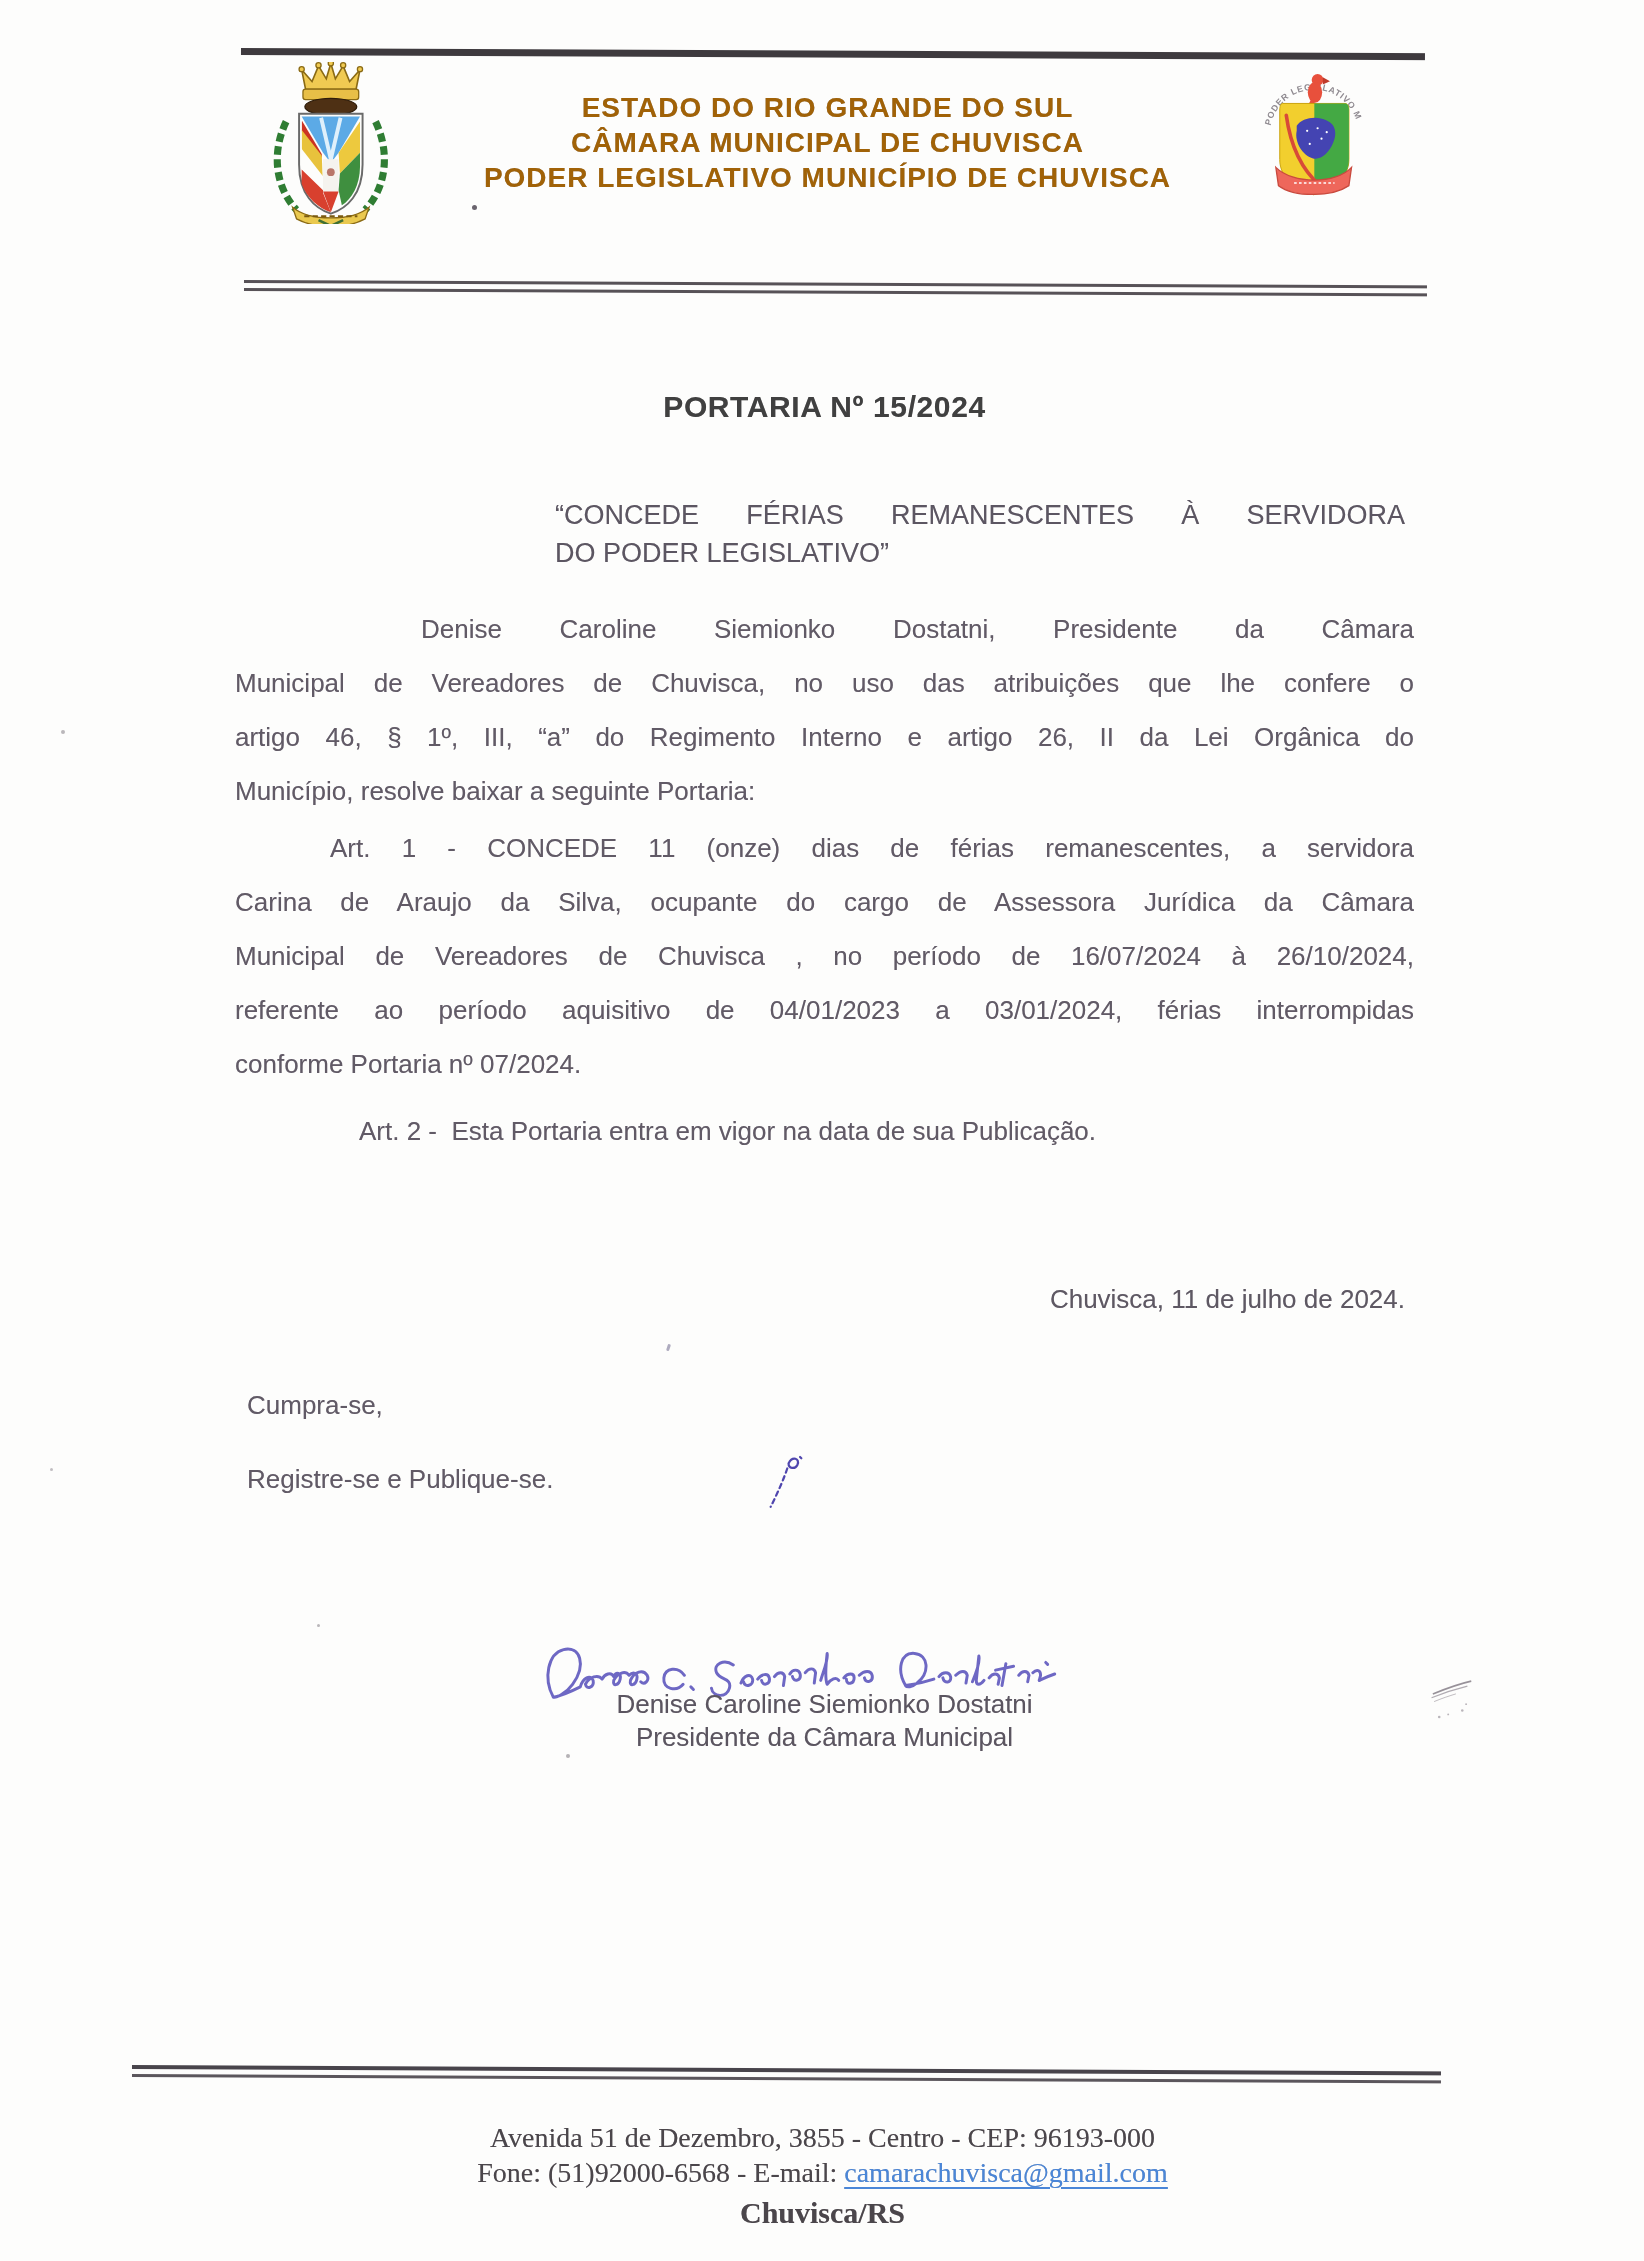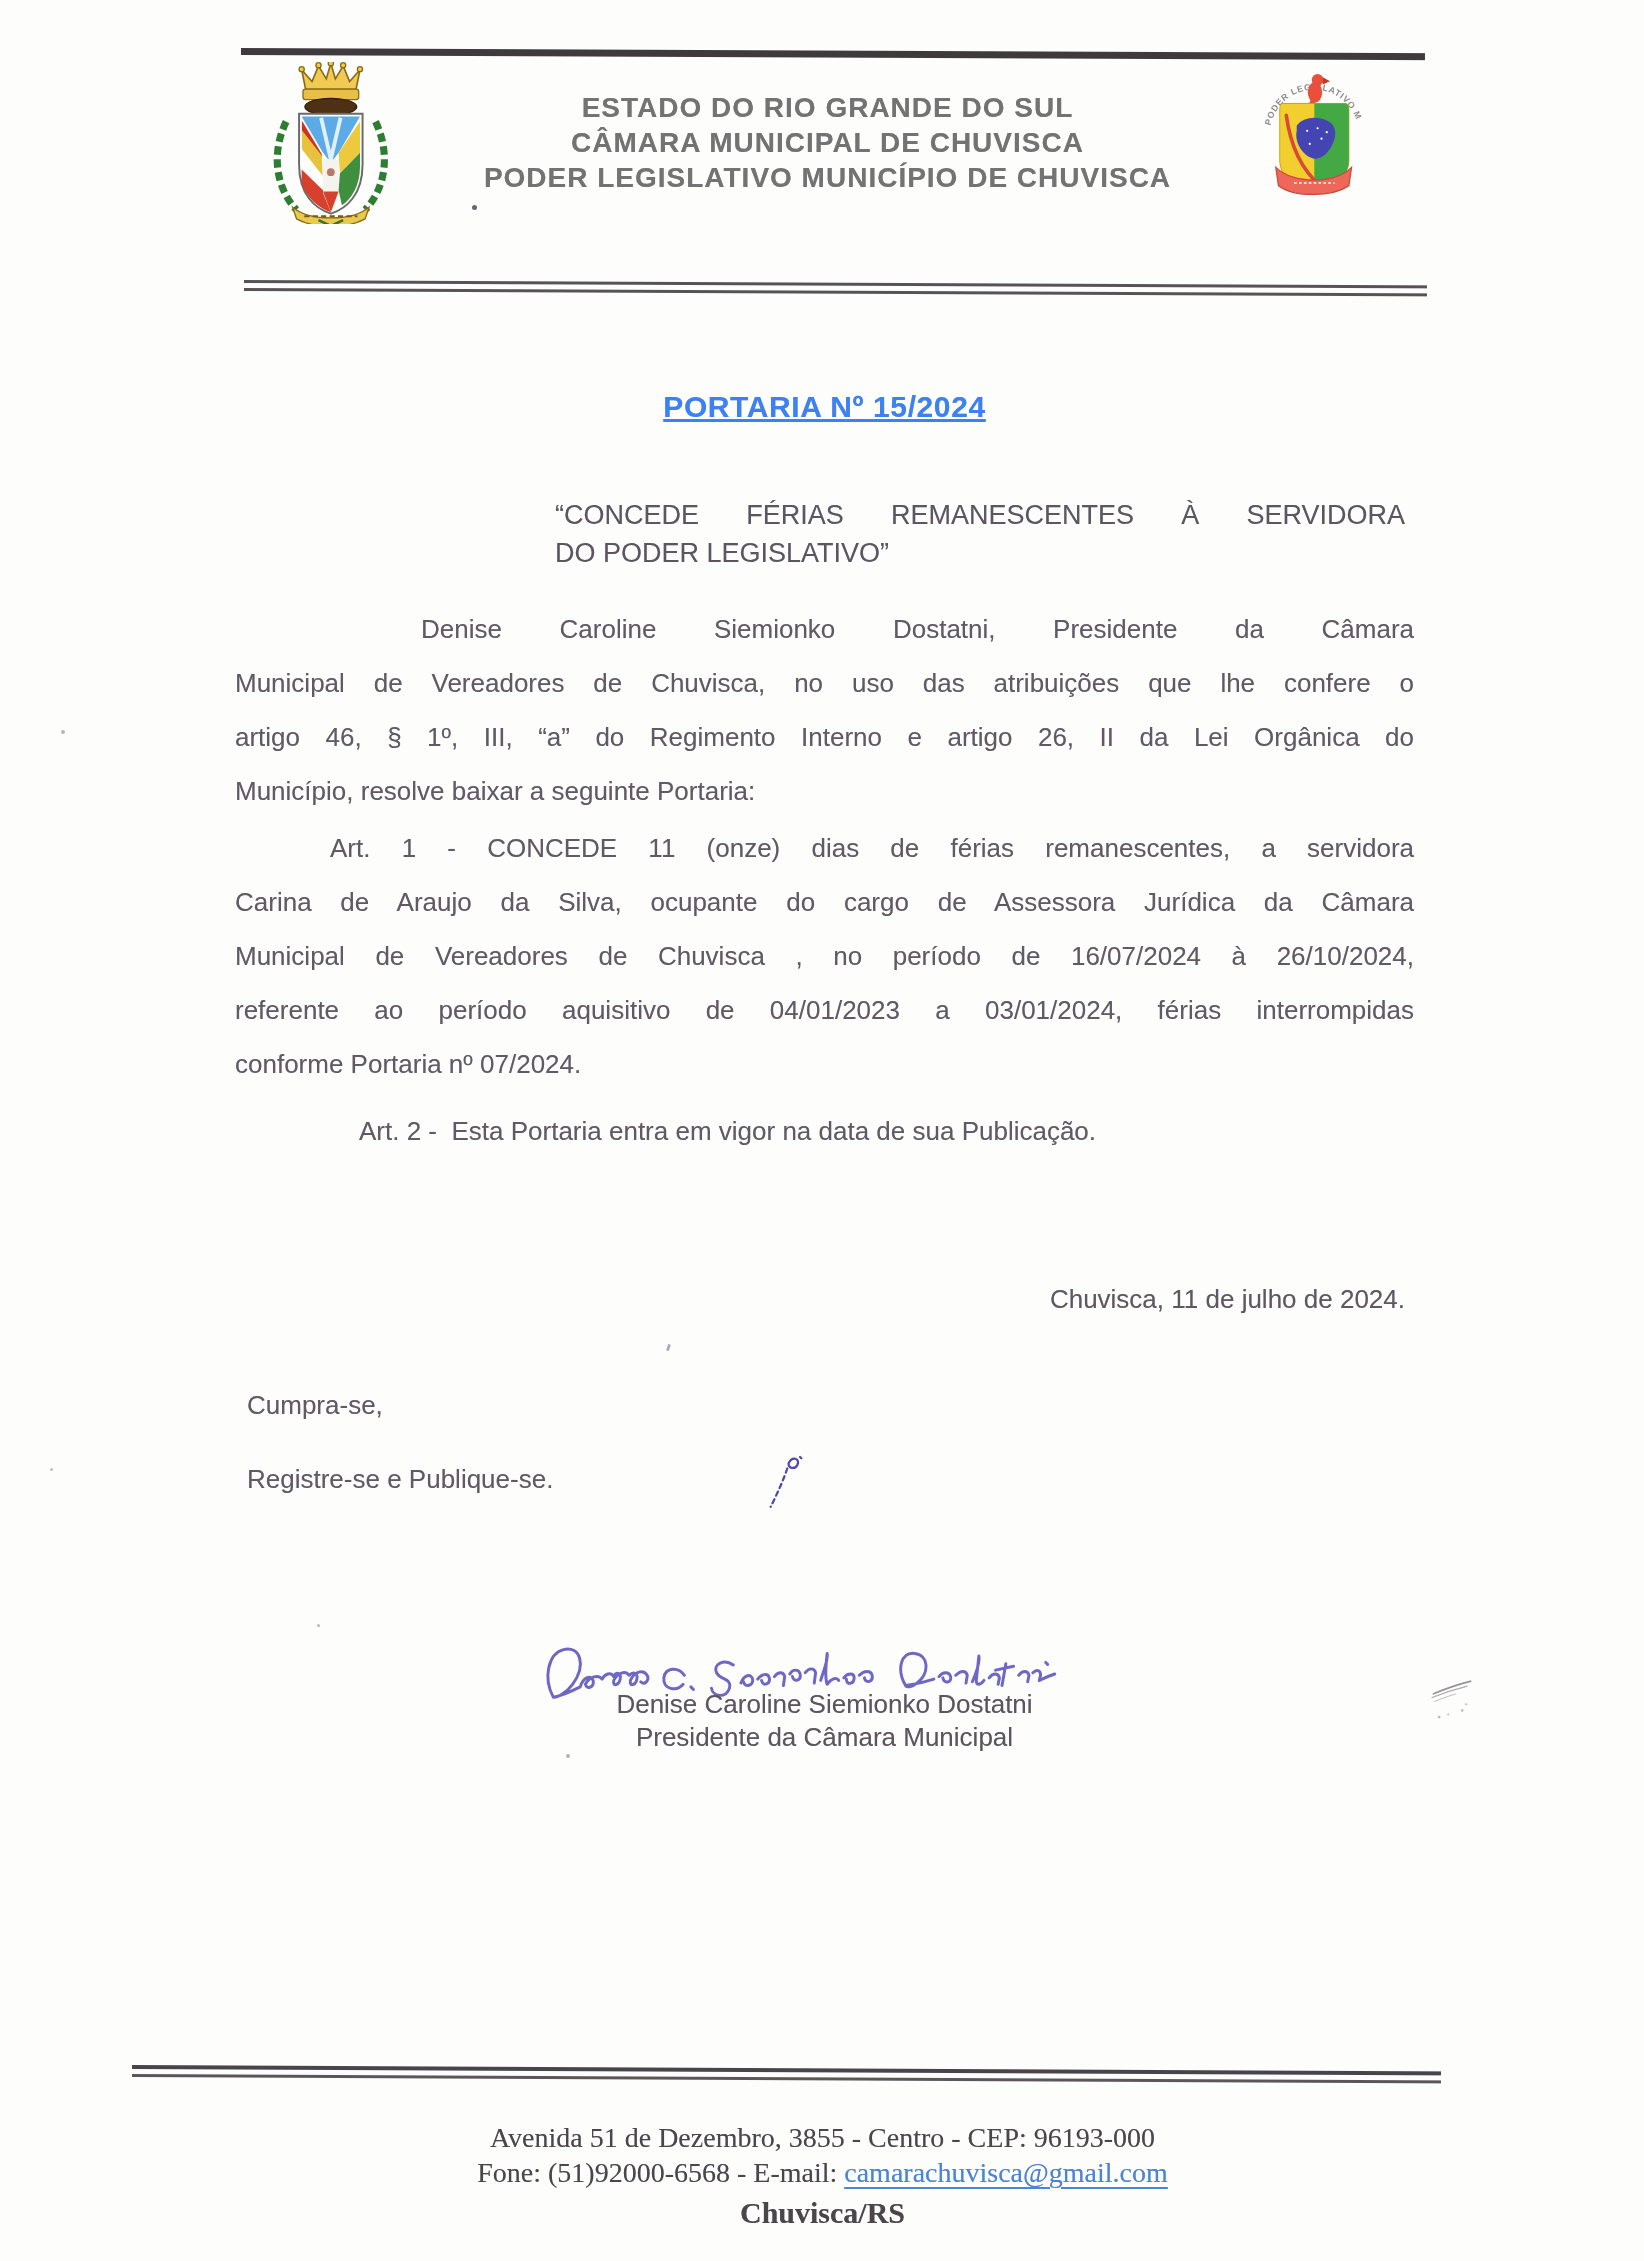--- a/index.html
+++ b/index.html
@@ -12,27 +12,27 @@
   .rule2a { left:244px; top:280px; width:1183px; height:3.2px; background:#575257; transform:rotate(0.26deg); }
   .rule2b { left:244px; top:288px; width:1183px; height:3.2px; background:#575257; transform:rotate(0.26deg); }
   .f-rule-a { left:132px; top:2065px; width:1309px; height:3.9px; background:#48444b; transform:rotate(0.28deg); }
   .f-rule-b { left:132px; top:2074px; width:1309px; height:2.6px; background:#5b565c; transform:rotate(0.28deg); }
 
   .crest { position:absolute; left:264px; top:62px; width:133px; height:162px; }
   .badge { position:absolute; left:1260px; top:63px; width:108px; height:137px; }
 
   .org { position:absolute; left:412px; top:90px; width:831px; text-align:center;
          font-weight:bold; font-size:28px; line-height:35px; letter-spacing:1px;
-         color:#737373; text-shadow:0 0 0.6px rgba(79,74,79,.45); }
+         color:#a16207; text-shadow:0 0 0.6px rgba(79,74,79,.45); }
 
   .hdr-dot { position:absolute; left:472px; top:205px; width:5.2px; height:5.2px; border-radius:50%; background:#6a646e; }
 
   .title { position:absolute; left:451px; top:390px; width:747px; text-align:center;
-           font-weight:bold; font-size:30px; letter-spacing:0.6px; color:#3b82f6;
-           text-shadow:0 0 0.6px rgba(78,72,78,.4);text-decoration:underline; }
+           font-weight:bold; font-size:30px; letter-spacing:0.6px; color:#404040;
+           text-shadow:0 0 0.6px rgba(78,72,78,.4); }
 
   .quote { position:absolute; left:555px; top:496px; width:850px; font-size:27px; line-height:38px;
            color:#5c5662; text-shadow:0 0 0.6px rgba(92,86,98,.35); }
 
   .body-block { position:absolute; left:235px; width:1179px; font-size:26px; line-height:54px;
                 color:#615a66; text-shadow:0 0 0.6px rgba(97,90,102,.35); }
   .p1 { top:602px; }
   .art1 { top:821px; }
   .jline { text-align:justify; text-align-last:justify; }
   .lline { text-align:left; text-align-last:left; }

